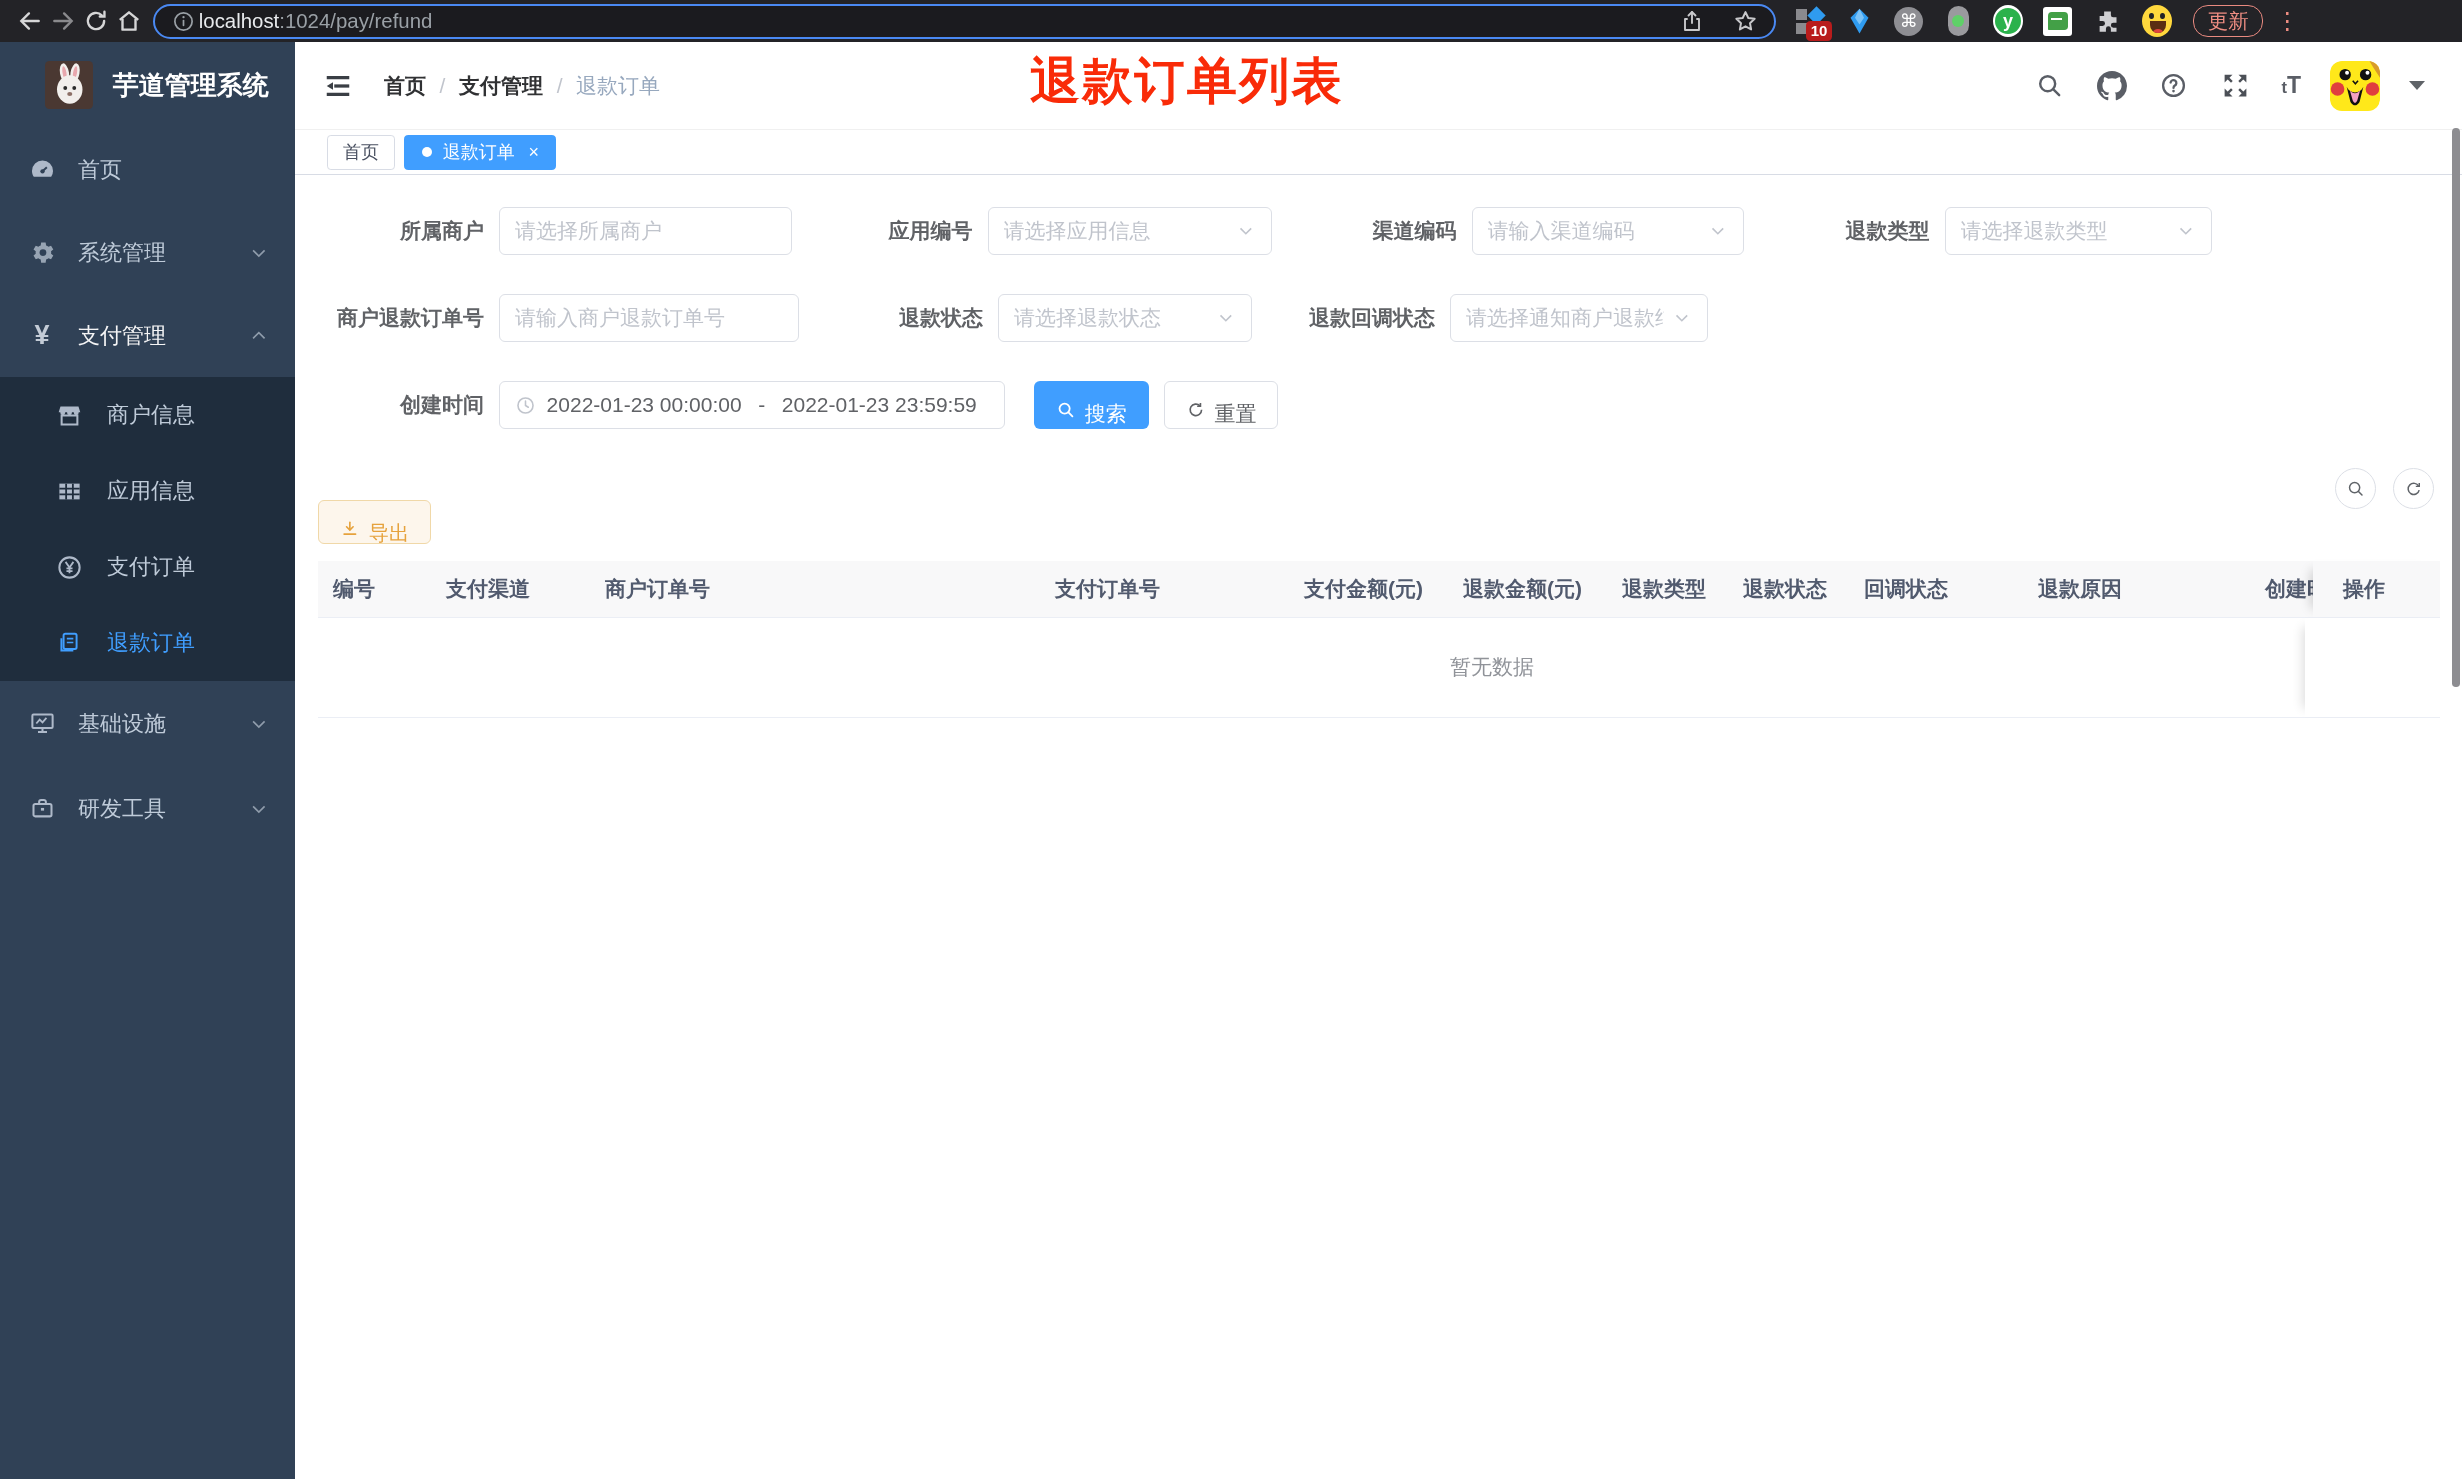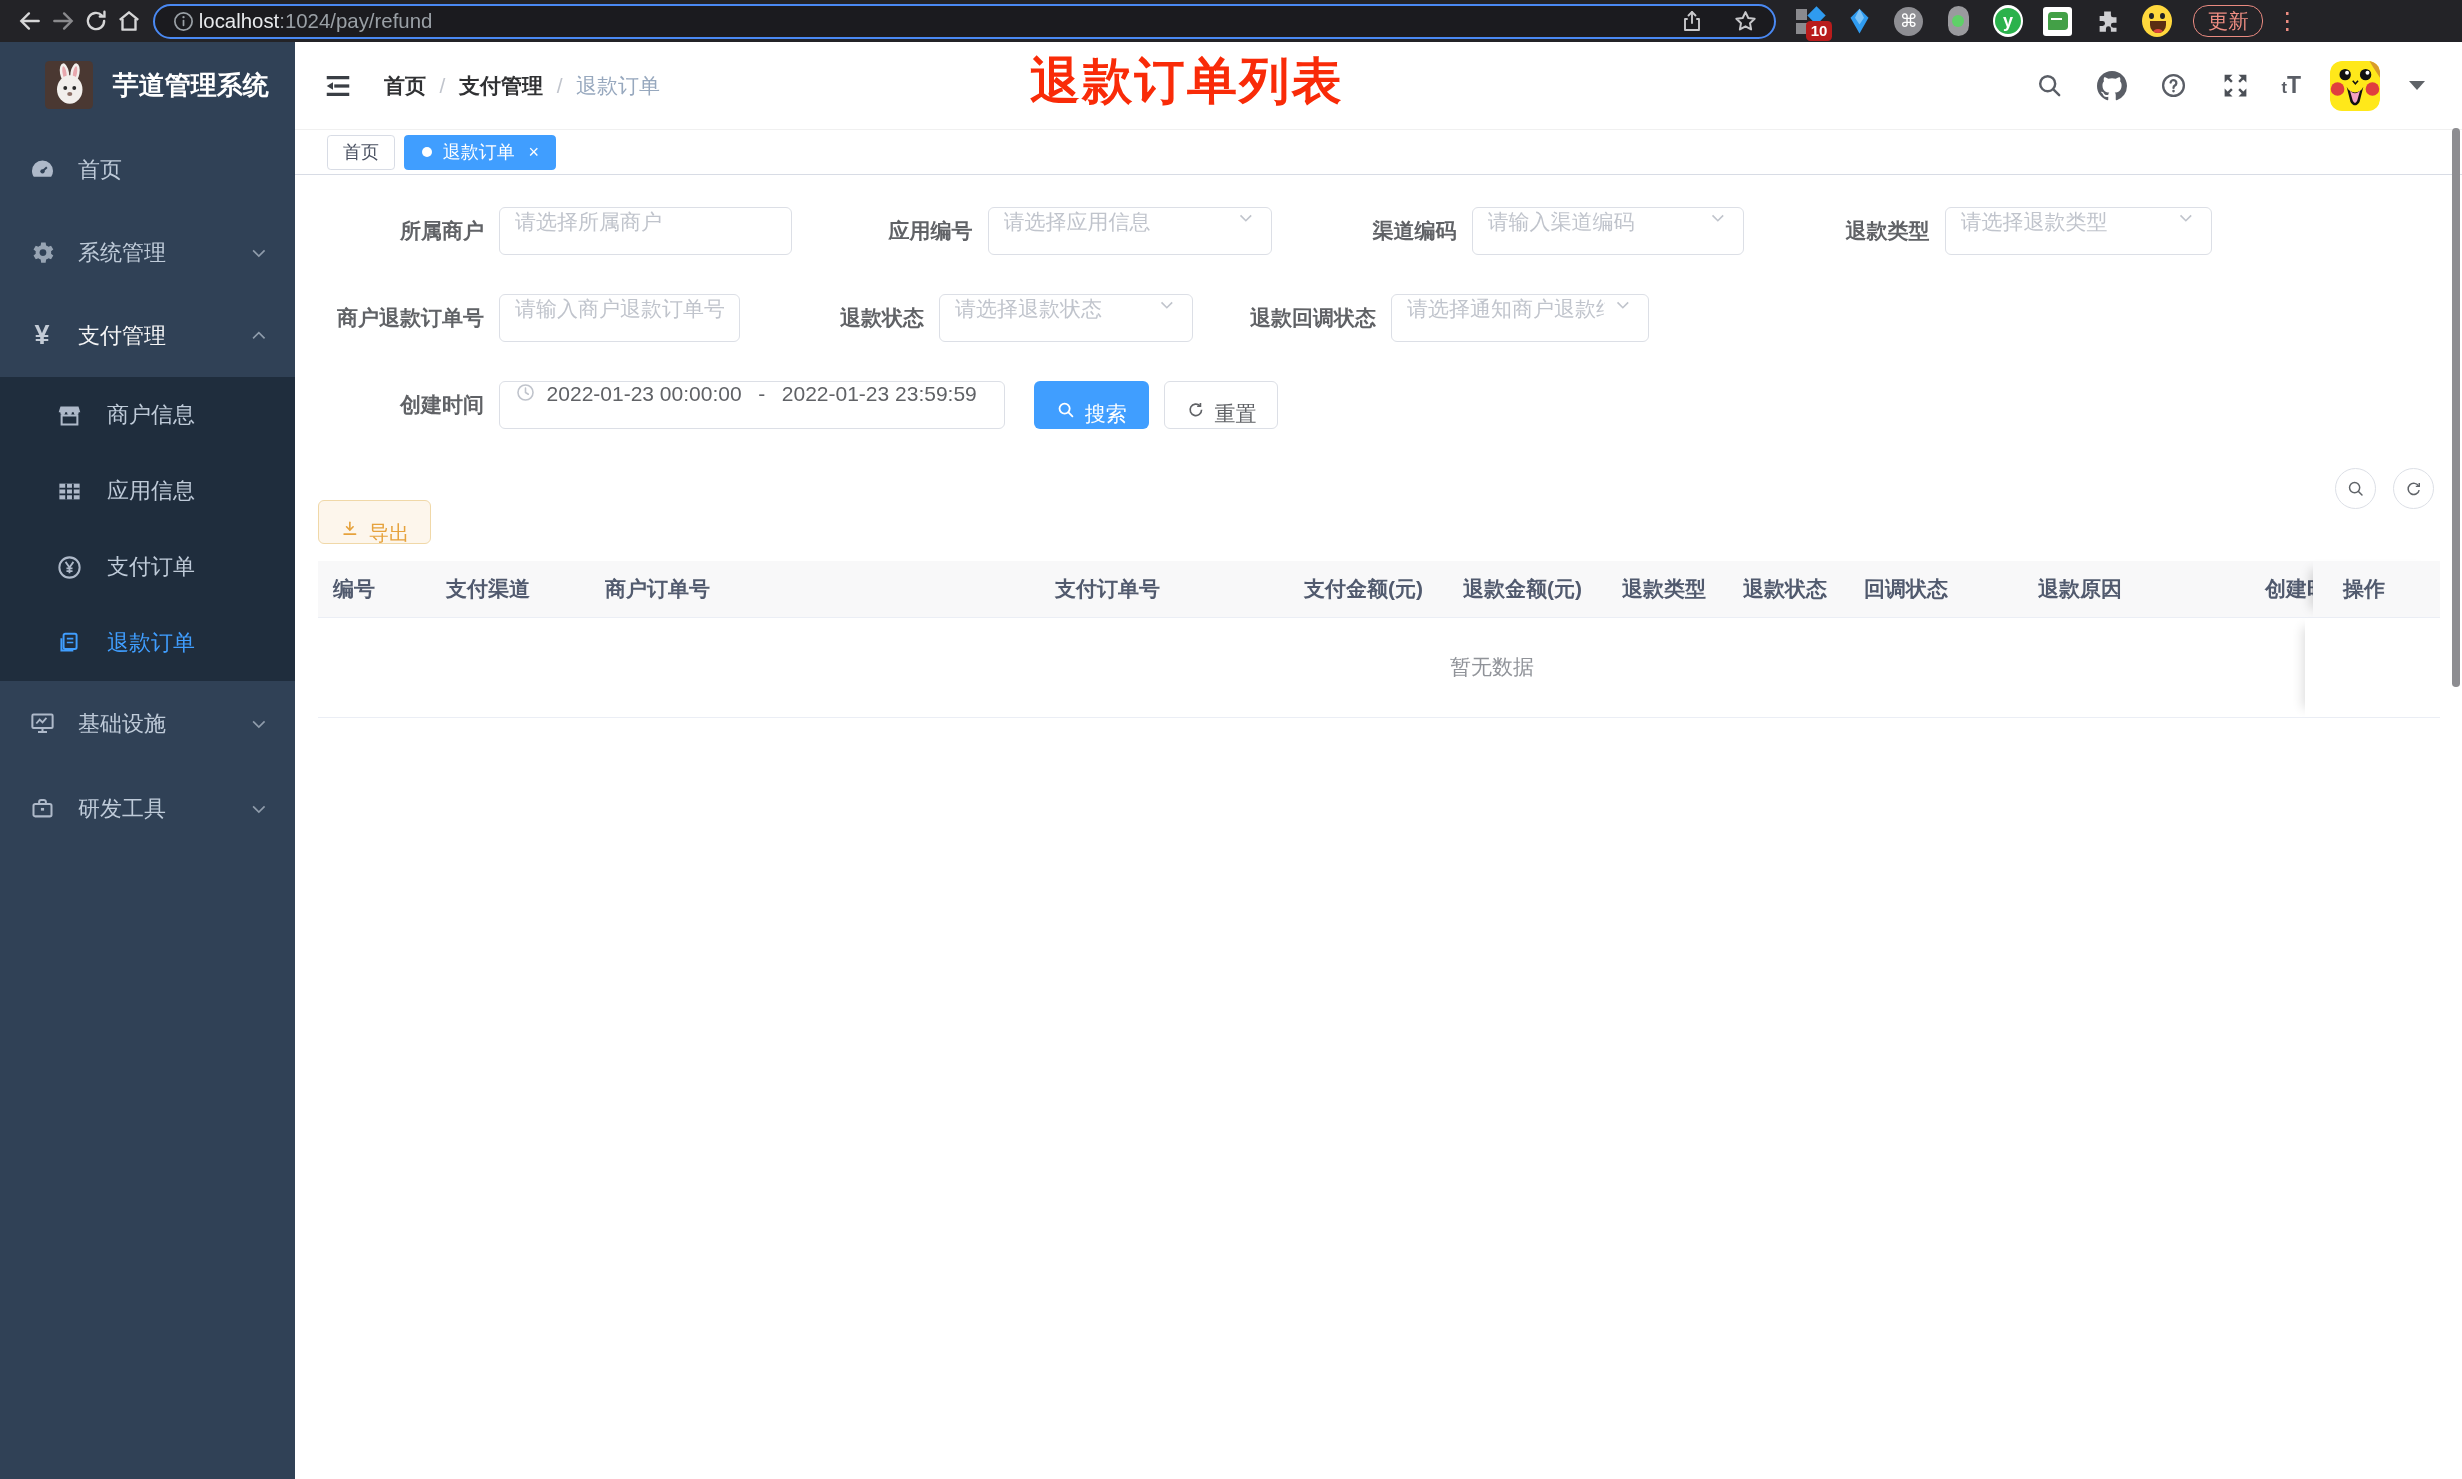--- a/index.html
+++ b/index.html
@@ -81,21 +81,21 @@
   .tag.active { background: #409eff; border-color: #409eff; color: #fff; padding: 0 16.6px; }
   .tag .tdot { width: 10.6px; height: 10.6px; border-radius: 50%; background: #fff; margin-right: 10.6px; }
   .tag .tclose { margin-left: 13.6px; font-size: 18px; line-height: 18px; }
 
   
   .content { position: relative; flex: 1; padding: 32px 23px 0 23px; background: #fff; }
   .frow { display: flex; align-items: center; margin-bottom: 39px; }
   .flabel { width: 181px; text-align: right; font-size: 21px; color: #606266; font-weight: 600; padding-right: 15px; flex: none; }
   .flabel.w220 { width: 166px; }
   .ctrl { height: 48px; border: 0.8px solid #dcdfe6; border-radius: 6px; background: #fff; display: flex;
-    align-items: flex-start; padding: 0 15px; font-size: 21px; overflow: hidden; white-space: nowrap; }
+    align-items: center; padding: 0 15px; font-size: 21px; overflow: hidden; white-space: nowrap; }
   .ph { color: #c0c4cc; overflow: hidden; white-space: nowrap; }
   .ctrl .arrow { margin-left: auto; color: #c0c4cc; flex: none; }
   .daterange { width: 506px; color: #606266; gap: 10.6px; }
   .dval { overflow: hidden; white-space: nowrap; width: 195px; flex: none; color: #606266; }
   .dsep { color: #606266; flex: none; padding: 0 6px; }
   .btn { height: 48px; border-radius: 6px; font-size: 21px; display: inline-flex; align-items: flex-start;
     justify-content: center; gap: 9px; padding: 18px 21px; cursor: pointer; border: 0.8px solid transparent; }
   .btn-primary { background: #409eff; color: #fff; margin-left: 29px; }
   .btn-plain { background: #fff; color: #606266; border-color: #dcdfe6; margin-left: 15px; }
   .btn-warn { background: #fdf6ec; color: #e6a23c; border-color: #f0d8a8; height: 44px; font-size: 20.4px; margin-top: 32px; }
@@ -466,21 +466,21 @@
             <span class="arrow">
                 <svg width="19.7" height="19.7" viewBox="0 0 24 24" fill="none" stroke="#c0c4cc" stroke-width="2">
                   <path d="M5.5 9l6.5 6.5L18.5 9"></path>
                 </svg>
               </span>
           </div>
         </div>
 
         <div class="frow">
           <span class="flabel">商户退款订单号</span>
-          <div class="ctrl" style="width:241px">
+          <div class="ctrl" style="width:300px">
             <span class="ph">请输入商户退款订单号</span>
           </div>
           <span class="flabel w220" style="margin-left:33px">退款状态</span>
           <div class="ctrl" style="width:254px">
             <span class="ph">请选择退款状态</span>
             <span class="arrow">
                 <svg width="19.7" height="19.7" viewBox="0 0 24 24" fill="none" stroke="#c0c4cc" stroke-width="2">
                   <path d="M5.5 9l6.5 6.5L18.5 9"></path>
                 </svg>
               </span>

